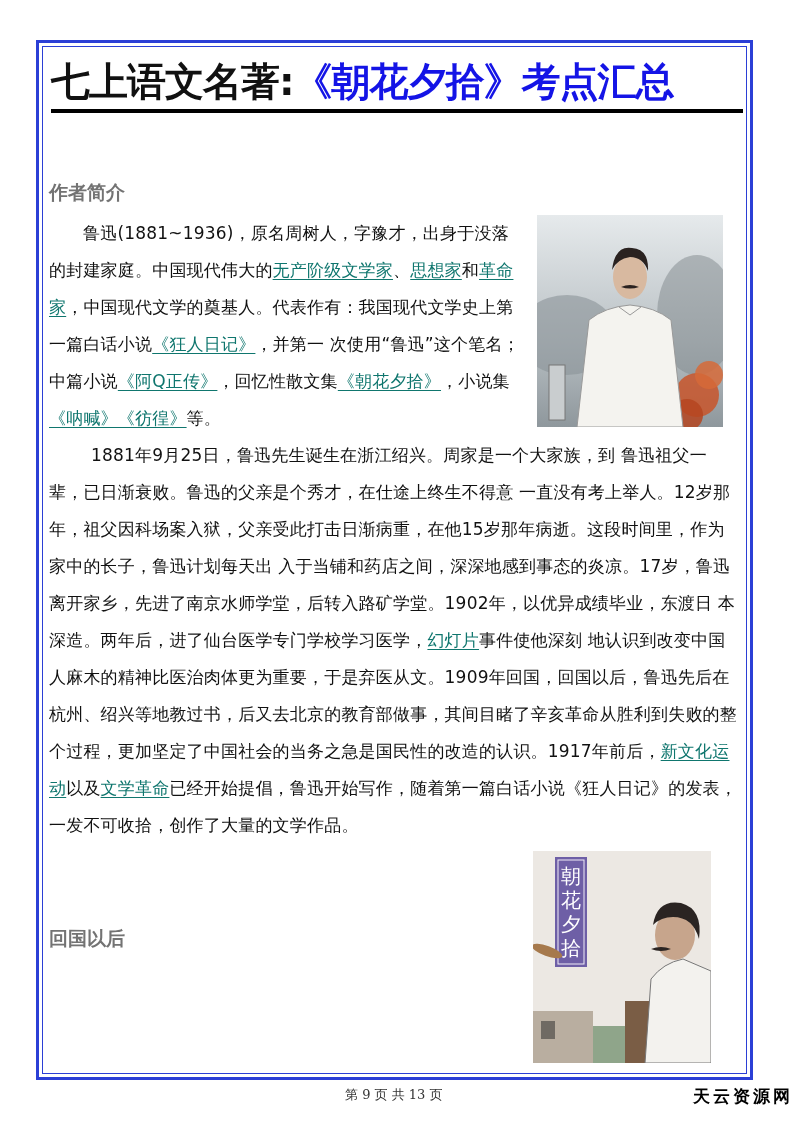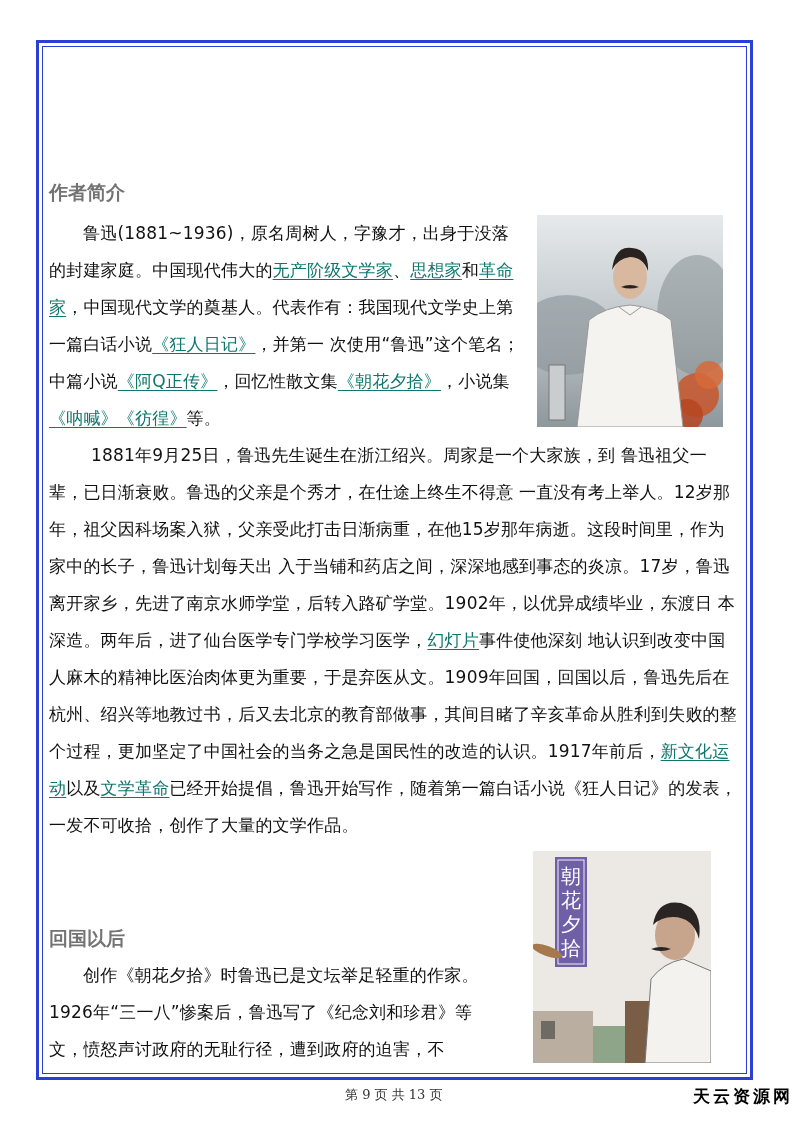--- a/index.html
+++ b/index.html
@@ -49,20 +49,21 @@
       position: absolute; right: 0; top: 1085px; font-weight: bold; font-size: 17px;
       letter-spacing: 3px; color: #000000;
     }
   </style>
 </head>
 <body>
 
 <div class="frame">
   <div class="frame-inner"></div>
 
+  <div class="title"><span>七上语文名著:</span><span class="blue">《朝花夕拾》考点汇总</span></div>
 
 
   <div class="section-head" style="top:136px;">作者简介</div>
 
   <div class="para" style="left:10px; top:172px; width:474px;"><span class="indent"></span><span>鲁迅(1881~1936)，原名周树人，字豫才，出身于没落的封建家庭。中国现代伟大的</span><a class="link">无产阶级文学家</a><span>、</span><a class="link">思想家</a><span>和</span><a class="link">革命家</a><span>，中国现代文学的奠基人。代表作有：我国现代文学史上第一篇白话小说</span><a class="link">《狂人日记》</a><span>，并第一 次使用“鲁迅”这个笔名；中篇小说</span><a class="link">《阿Q正传》</a><span>，回忆性散文集</span><a class="link">《朝花夕拾》</a><span>，小说集</span><a class="link">《呐喊》《彷徨》</a><span>等。</span></div>
 
   <div class="photo" style="left:498px; top:172px; width:186px; height:212px;">
     <svg width="186" height="212" viewBox="0 0 186 212">
       <defs>
         <linearGradient id="sky" x1="0" y1="0" x2="0" y2="1">
@@ -83,21 +84,20 @@
       <ellipse cx="93" cy="62" rx="17" ry="22" fill="#d8b9a0"></ellipse>
       <path d="M75 55 Q78 30 95 33 Q112 34 111 56 Q106 42 93 42 Q80 44 75 55 Z" fill="#2a2220"></path>
       <path d="M84 72 Q93 68 102 72 Q93 75 84 72 Z" fill="#2a2220"></path>
     </svg>
   </div>
 
   <div class="para" style="left:10px; top:394px; width:692px;"><span class="indent" style="width:42px;"></span><span>1881年9月25日，鲁迅先生诞生在浙江绍兴。周家是一个大家族，到 鲁迅祖父一辈，已日渐衰败。鲁迅的父亲是个秀才，在仕途上终生不得意 一直没有考上举人。12岁那年，祖父因科场案入狱，父亲受此打击日渐病重，在他15岁那年病逝。这段时间里，作为家中的长子，鲁迅计划每天出 入于当铺和药店之间，深深地感到事态的炎凉。17岁，鲁迅离开家乡，先进了南京水师学堂，后转入路矿学堂。1902年，以优异成绩毕业，东渡日 本深造。两年后，进了仙台医学专门学校学习医学，</span><a class="link">幻灯片</a><span>事件使他深刻 地认识到改变中国人麻木的精神比医治肉体更为重要，于是弃医从文。1909年回国，回国以后，鲁迅先后在杭州、绍兴等地教过书，后又去北京的教育部做事，其间目睹了辛亥革命从胜利到失败的整个过程，更加坚定了中国社会的当务之急是国民性的改造的认识。1917年前后，</span><a class="link">新文化运动</a><span>以及</span><a class="link">文学革命</a><span>已经开始提倡，鲁迅开始写作，随着第一篇白话小说《狂人日记》的发表，一发不可收拾，创作了大量的文学作品。</span></div>
 
   <div class="section-head" style="top:882px;">回国以后</div>
 
-  <div class="para" style="left:10px; top:914px; width:452px;"><span class="indent"></span><span>创作《朝花夕拾》时鲁迅已是文坛举足轻重的作家。1926年“三一八”惨案后，鲁迅写了《纪念刘和珍君》等文，愤怒声讨政府的无耻行径，遭到政府的迫害，不</span></div>
 
   <div class="photo" style="left:494px; top:808px; width:178px; height:212px;">
     <svg width="178" height="212" viewBox="0 0 178 212">
       <rect width="178" height="212" fill="#ece8e3"></rect>
       <rect x="0" y="160" width="60" height="52" fill="#b9aea0"></rect>
       <rect x="8" y="170" width="14" height="18" fill="#6f6a63"></rect>
       <rect x="60" y="175" width="45" height="37" fill="#8fa58a"></rect>
       <rect x="92" y="150" width="28" height="62" fill="#7a5d45"></rect>
       <path d="M112 212 L118 128 Q130 112 150 108 L178 120 L178 212 Z" fill="#f3f2ee" stroke="#777" stroke-width="1"></path>
       <ellipse cx="142" cy="84" rx="20" ry="25" fill="#c7a58c"></ellipse>

